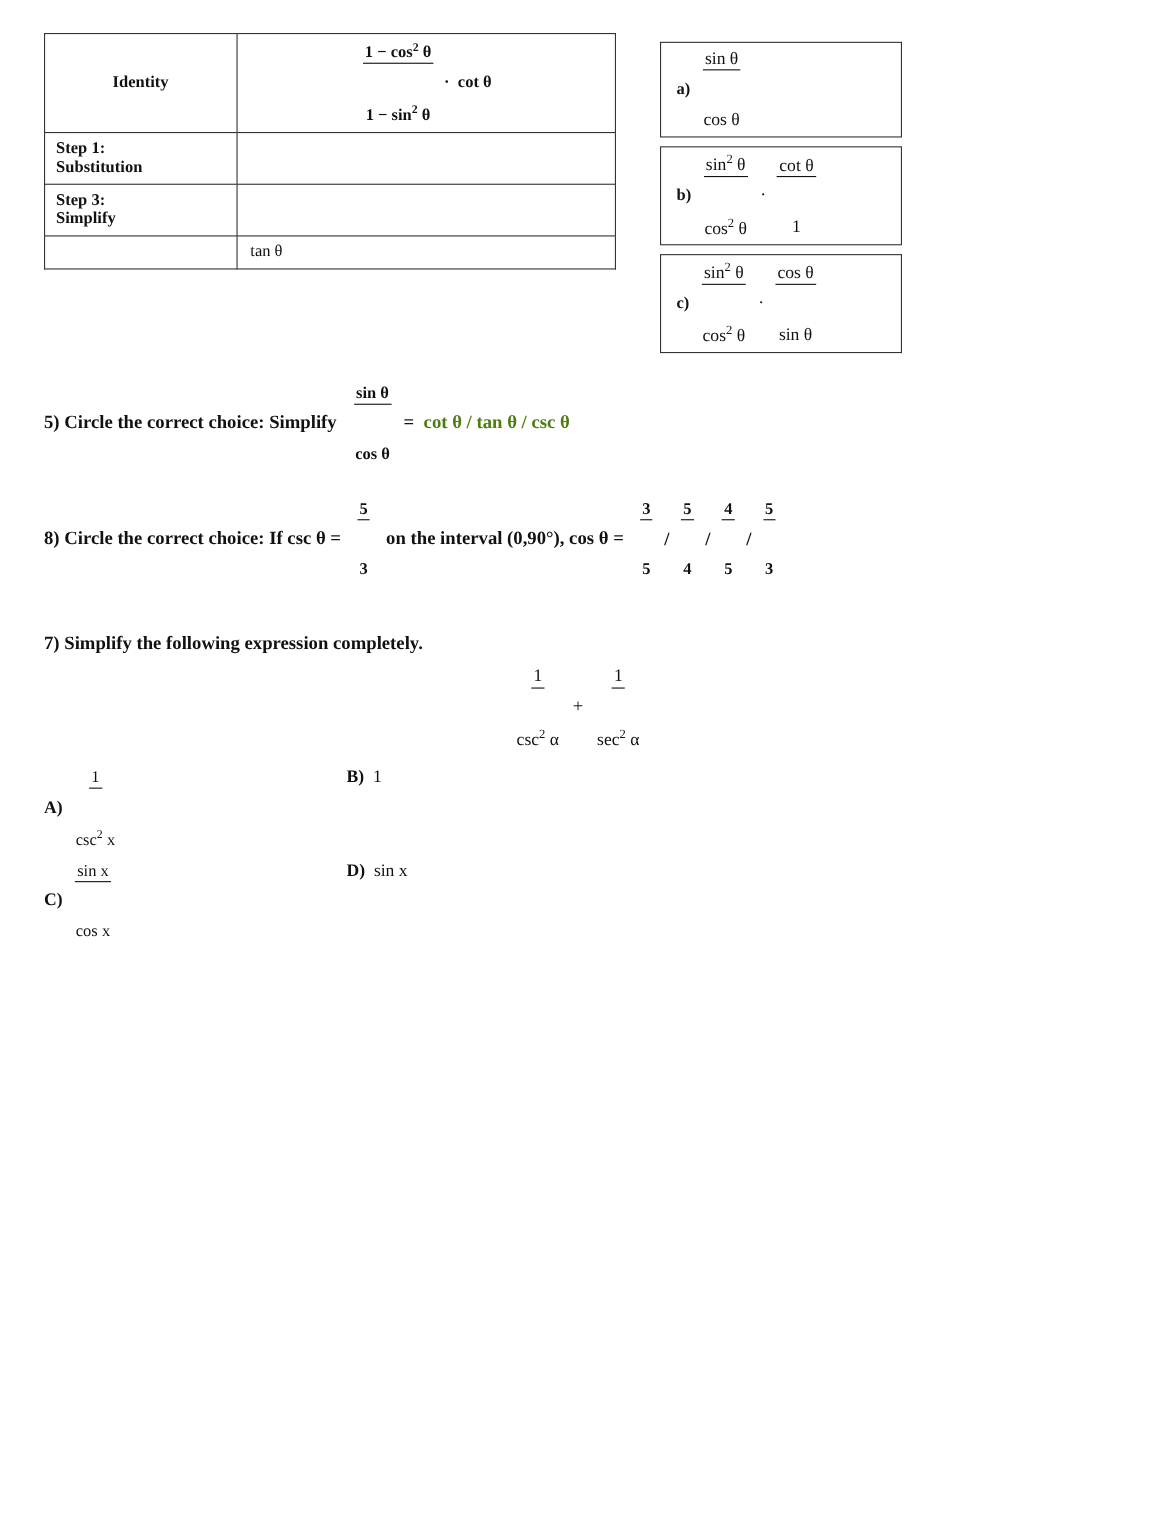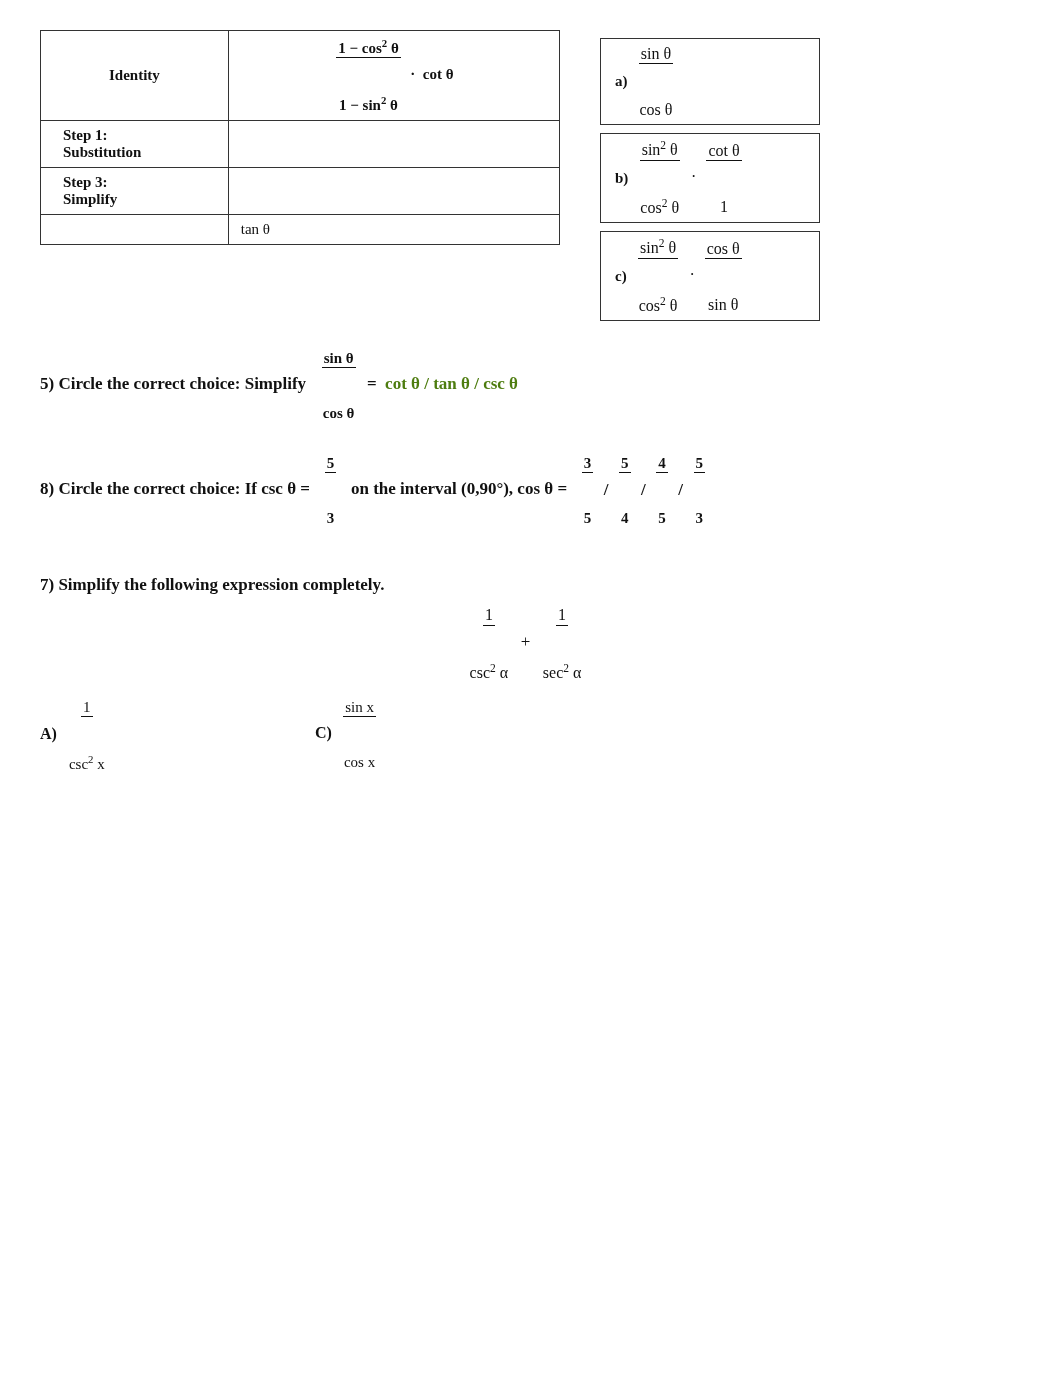--- a/index.html
+++ b/index.html
@@ -34,21 +34,21 @@
       font-size: 15px;
     }
     .trig-table th {
       font-weight: bold;
       text-align: center;
       background: #fff;
     }
     .trig-table td.step-label {
       font-weight: bold;
       white-space: nowrap;
-      padding-left: 22px;
+      padding-left: 10px;
     }
     .trig-table td.answer-cell {
       min-width: 200px;
       height: 38px;
     }
     .frac {
       display: inline-flex;
       flex-direction: column;
       align-items: center;
       vertical-align: middle;
@@ -291,23 +291,31 @@
   <div class="q7-answers">
 
     <div class="q7-answer">
       <span class="letter">A)</span>
       <span class="frac" style="display:inline-flex; font-size:15px;">
         <span class="num">1</span>
         <span class="den">csc<sup>2</sup> x</span>
       </span>
     </div>
 
+    <div class="q7-answer">
+      <span class="letter">B)</span>
+      <span>1</span>
+    </div>
 
     <div class="q7-answer">
       <span class="letter">C)</span>
       <span class="frac" style="display:inline-flex; font-size:15px;">
         <span class="num">sin x</span>
         <span class="den">cos x</span>
       </span>
     </div>
 
+    <div class="q7-answer">
+      <span class="letter">D)</span>
+      <span>sin x</span>
+    </div>
   </div>
 </div>
 
 </body></html>

